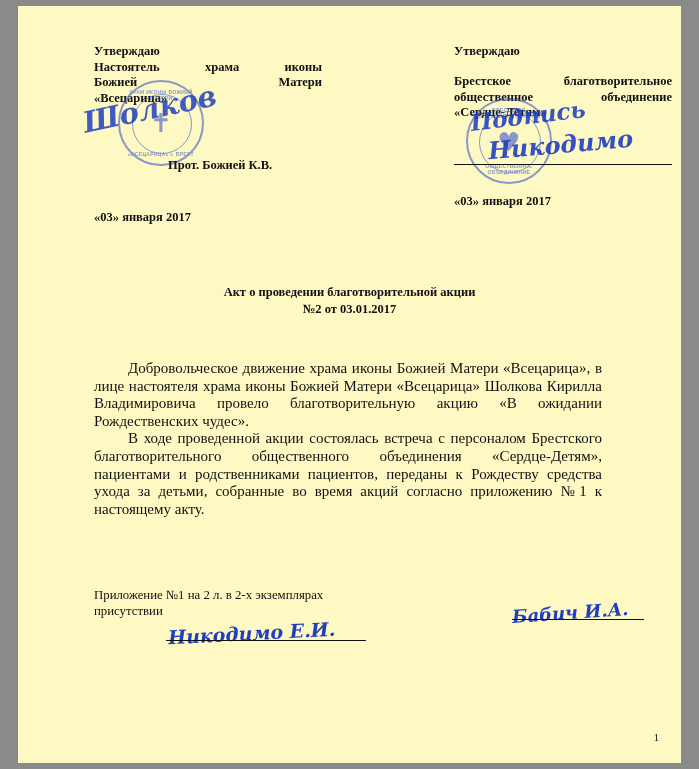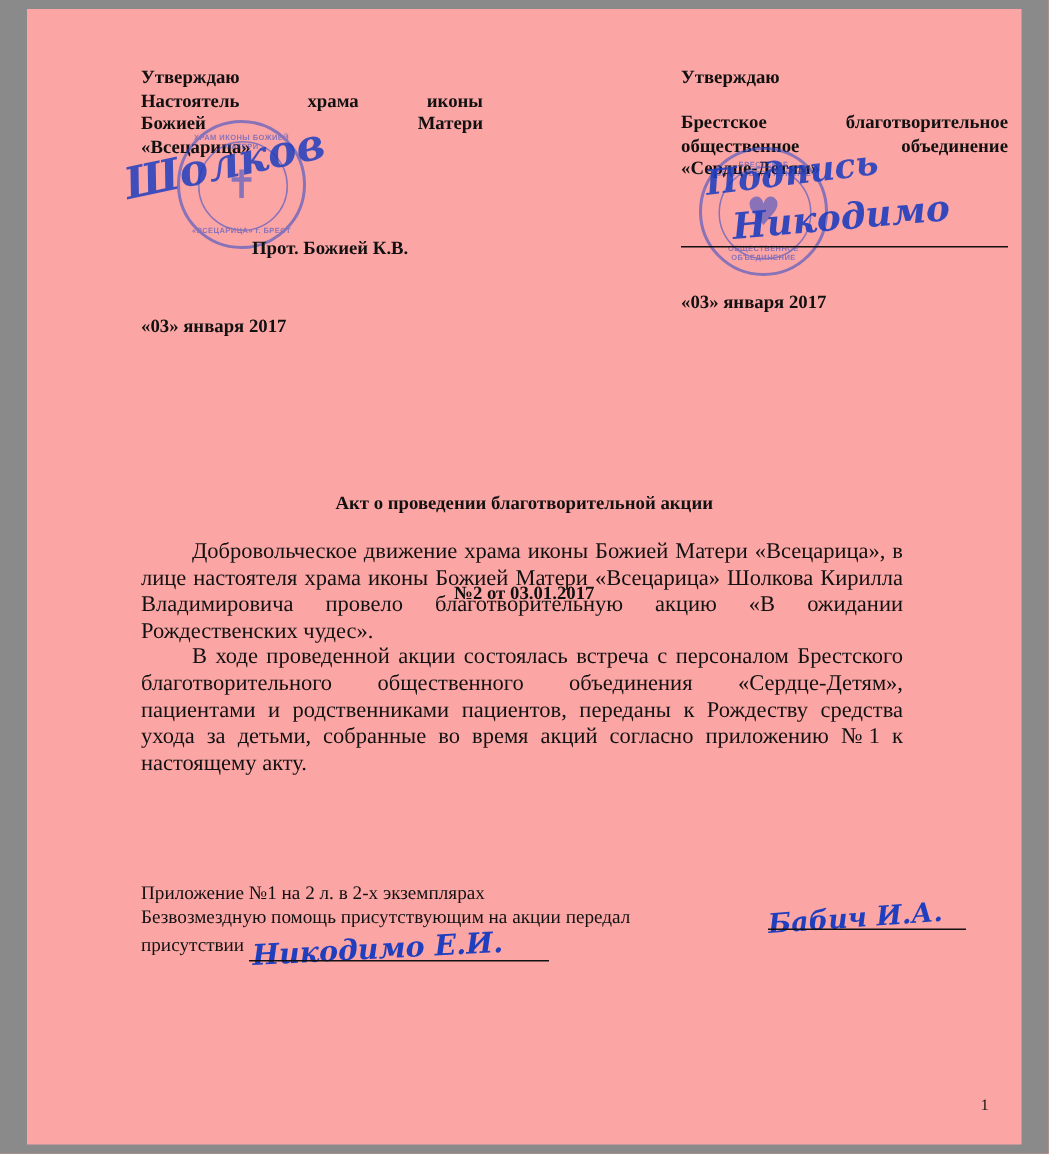--- a/index.html
+++ b/index.html
@@ -12,21 +12,21 @@
     height: 769px;
     overflow: hidden;
     font-family: "Liberation Serif", serif;
   }
   .page {
     position: absolute;
     left: 18px;
     top: 6px;
     width: 663px;
     height: 757px;
-    background: #fca5a5;
+    background: #fef9c3;
     box-sizing: border-box;
     overflow: hidden;
   }
   .sheet-inner {
     position: absolute;
     left: 0; top: 0;
     width: 663px;
     height: 757px;
   }
 
@@ -91,21 +91,20 @@
     left: 0;
     top: 278px;
     width: 663px;
     text-align: center;
   }
   .title-block div {
     font-size: 12.5px;
     font-weight: bold;
     color: #111;
     line-height: 17px;
-    margin-top: 43px;
   }
 
   
   .body-block {
     position: absolute;
     left: 76px;
     top: 354px;
     width: 508px;
   }
   .body-block p {
@@ -297,21 +296,20 @@
     </div>
 
     <div class="body-block">
       <p>Добровольческое движение храма иконы Божией Матери «Всецарица», в лице настоятеля храма иконы Божией Матери «Всецарица» Шолкова Кирилла Владимировича провело благотворительную акцию «В ожидании Рождественских чудес».</p>
       <p>В ходе проведенной акции состоялась встреча с персоналом Брестского благотворительного общественного объединения «Сердце-Детям», пациентами и родственниками пациентов, переданы к Рождеству средства ухода за детьми, собранные во время акций согласно приложению №1 к настоящему акту.</p>
     </div>
 
     <div class="attachment">Приложение №1 на 2 л. в 2-х экземплярах</div>
 
     <div class="final-block">
-      <span>Безвозмездную помощь присутствующим на акции передал</span>
       <span class="l2">присутствии</span>
     </div>
     <div class="ink ink-name1">Бабич И.А.</div>
     <div class="ink ink-name2">Никодимо Е.И.</div>
     <div class="underline-long" style="left:494px; top:613px; width:132px;"></div>
     <div class="underline-long" style="left:148px; top:634px; width:200px;"></div>
 
     <div class="page-number">1</div>
   </div>
 </div>

